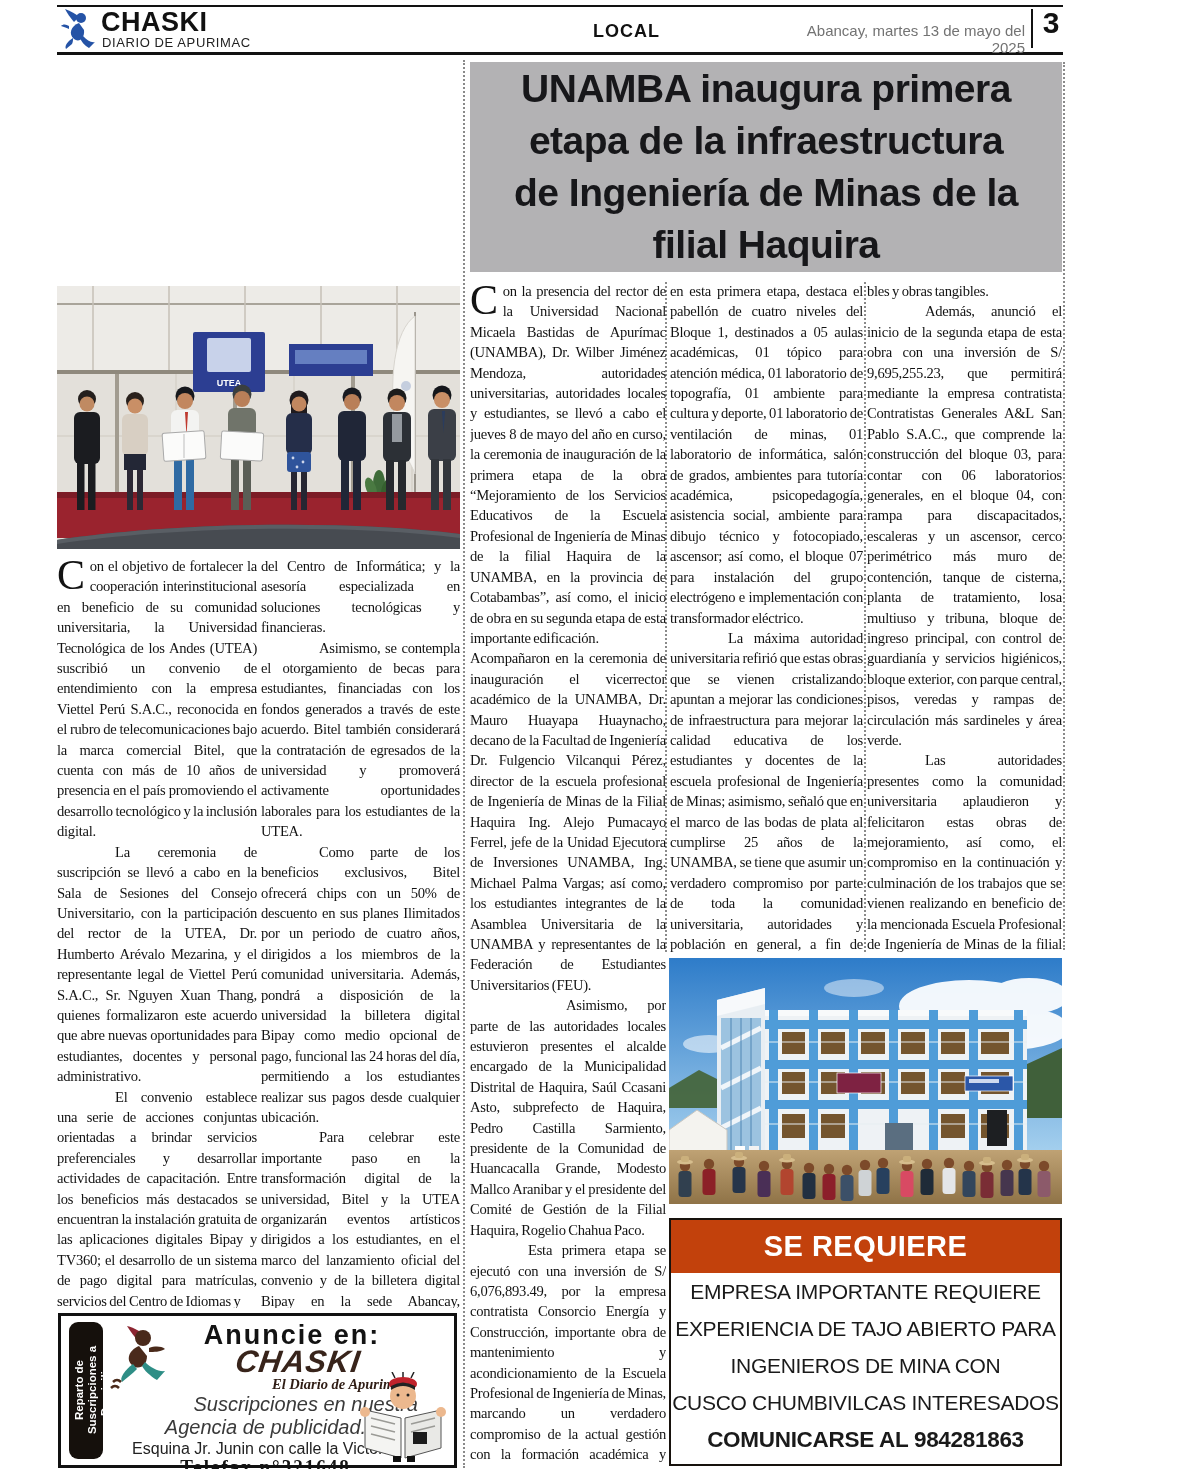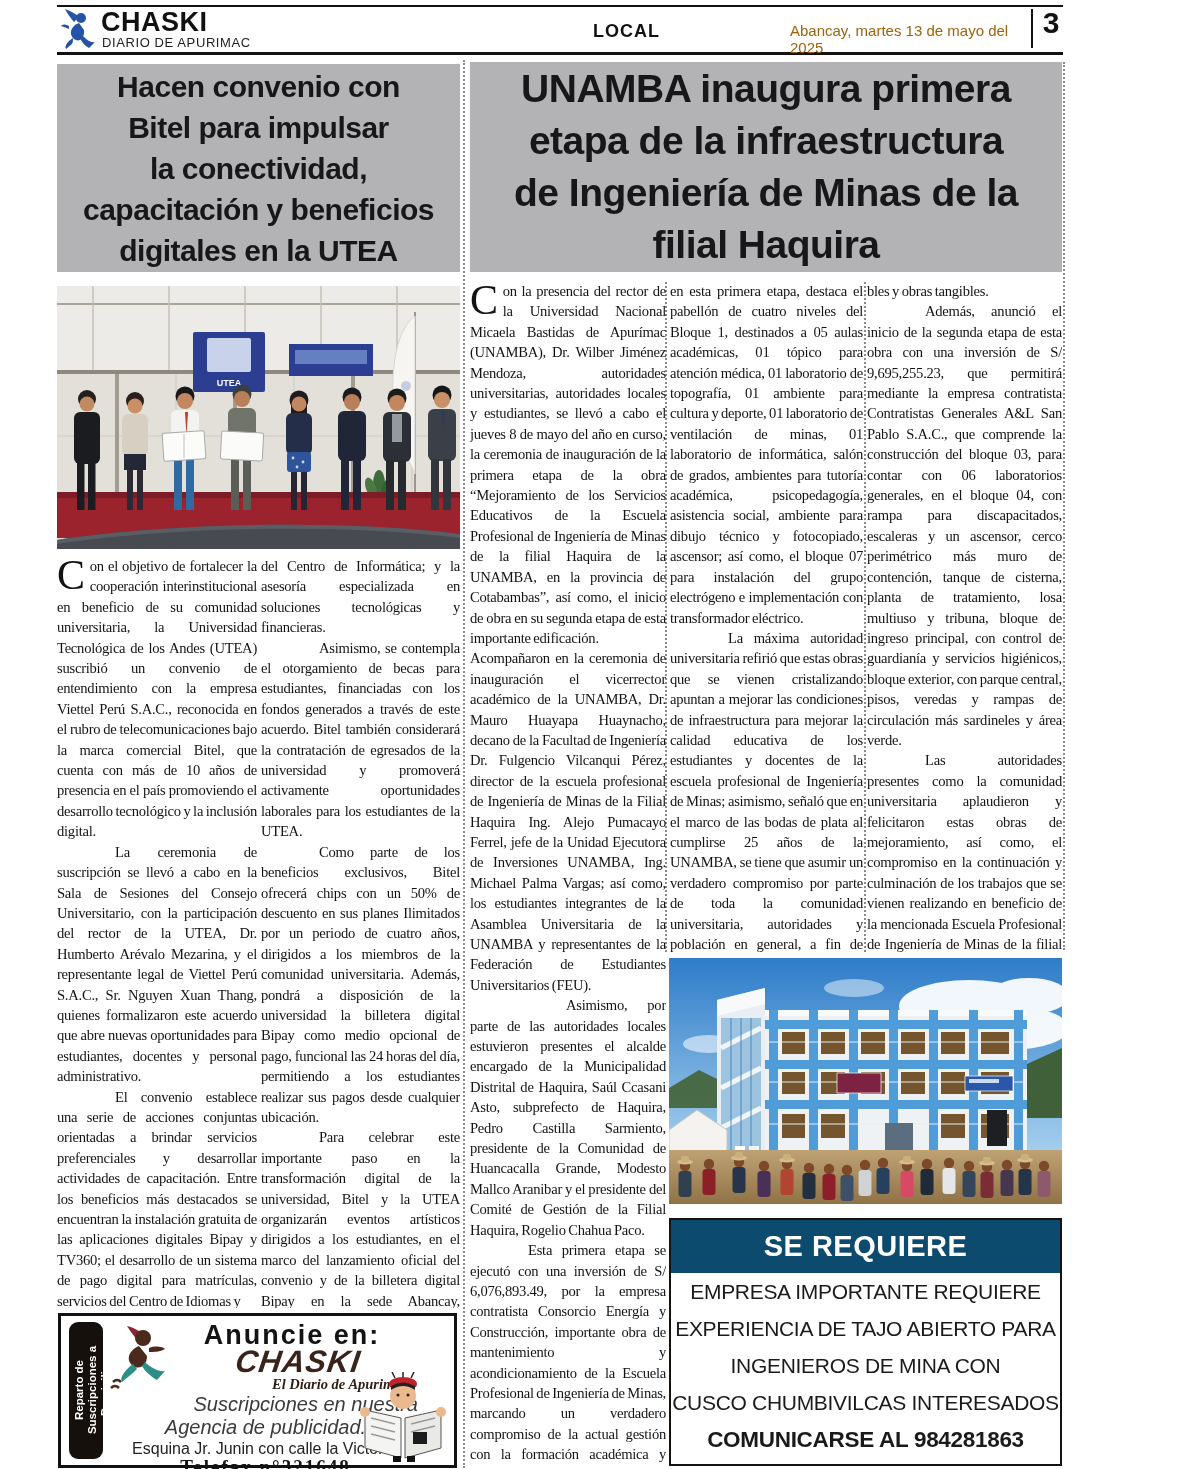--- a/index.html
+++ b/index.html
@@ -5,21 +5,21 @@
   html,body{margin:0;padding:0;background:#ffffff;}
   #page{position:relative;width:1200px;height:1469px;background:#fff;overflow:hidden;
         font-family:"Liberation Sans",sans-serif;color:#141414;}
   .abs{position:absolute;}
   
   .rule{position:absolute;background:#121212;}
   .vdots{position:absolute;border-left:2px dotted #8a8a8a;width:0;}
   #mast-title{left:101px;top:7px;font-weight:bold;font-size:27px;letter-spacing:.5px;color:#111;}
   #mast-sub{left:102px;top:35px;font-size:13px;letter-spacing:.6px;color:#222;}
   #mast-section{left:500px;top:21px;width:160px;text-align:right;font-weight:bold;font-size:18px;letter-spacing:1px;color:#111;}
-  #mast-date{left:790px;top:22px;width:235px;text-align:left;font-size:15px;color:#a16207;}
+  #mast-date{left:790px;top:22px;width:235px;text-align:right;font-size:15px;color:#737373;}
   #mast-bar{left:1031px;top:9px;width:2px;height:39px;background:#111;}
   #mast-page{left:1035px;top:6px;width:32px;text-align:center;font-weight:bold;font-size:30px;color:#111;}
   
   .headline{background:#b3b2b4;color:#17171a;font-family:"Liberation Sans",sans-serif;font-weight:bold;
             text-align:center;display:flex;align-items:center;justify-content:center;white-space:pre-line;}
   #bitel-head{left:57px;top:64px;width:403px;height:208px;font-size:30px;line-height:41px;letter-spacing:-.5px;}
   #un-head{left:470px;top:62px;width:592px;height:210px;font-size:39px;line-height:52px;letter-spacing:-.5px;}
   
   .col{position:absolute;overflow:hidden;}
   .col p{font-family:"Liberation Serif",serif;font-size:14.6px;line-height:20.4px;letter-spacing:-.25px;
@@ -29,21 +29,21 @@
   .dropcap{float:left;font-family:"Liberation Serif",serif;font-size:42px;line-height:34px;padding:2px 5px 0 0;color:#131313;}
   #bitel-col1{left:57px;top:556px;width:200px;height:752px;}
   #bitel-col2{left:261px;top:556px;width:199px;height:752px;}
   #un-col1{left:470px;top:281px;width:196px;height:1186px;}
   #un-col2{left:670px;top:281px;width:193px;height:673px;}
   #un-col3{left:867px;top:281px;width:195px;height:673px;}
   
   .photo{position:absolute;overflow:hidden;}
   
   #ad-req{left:669px;top:1218px;width:393px;height:248px;border:2px solid #17120d;box-sizing:border-box;background:#fff;}
-  #ad-req .bar{height:53px;background:#0c4a6e;color:#fff;display:flex;align-items:center;justify-content:center;
+  #ad-req .bar{height:53px;background:#c2410c;color:#fff;display:flex;align-items:center;justify-content:center;
                font-weight:bold;font-size:29px;letter-spacing:.5px;}
   #ad-req .bodyl{ text-align:center;font-size:21px;line-height:37px;color:#1a1a1a;letter-spacing:-.3px;}
   #ad-req .phone{font-weight:bold;font-size:22.5px;}
   #ad-req .pad{padding-top:0;}
   
   #ad-chaski{left:58px;top:1313px;width:399px;height:155px;border:3px solid #111;box-sizing:border-box;background:#fff;}
   #ad-chaski .in{position:relative;width:100%;height:100%;}
   .badge{position:absolute;left:8px;top:6px;width:34px;height:137px;background:#15100c;border-radius:9px;}
   .badge>div{position:absolute;width:137px;height:34px;left:-51px;top:51px;transform:rotate(-90deg);
              color:#fff;font-weight:bold;font-size:11.5px;line-height:13px;text-align:center;padding-top:3px;box-sizing:border-box;}
@@ -81,25 +81,20 @@
   <div class="abs" id="mast-section">LOCAL</div>
   <div class="abs" id="mast-date">Abancay, martes 13 de mayo del 2025</div>
   <div class="abs" id="mast-bar"></div>
   <div class="abs" id="mast-page">3</div>
 
   <div class="vdots" style="left:463px;top:60px;height:1408px;"></div>
   <div class="vdots" style="left:665px;top:282px;height:670px;"></div>
   <div class="vdots" style="left:864px;top:282px;height:670px;"></div>
   <div class="vdots" style="left:1063px;top:62px;height:888px;"></div>
 
-  <div class="abs headline" id="bitel-head">Hacen convenio con
-Bitel para impulsar
-la conectividad,
-capacitación y beneficios
-digitales en la UTEA</div>
 
   <div class="photo" style="left:57px;top:286px;width:407px;height:263px;" title="Autoridades de la UTEA y Viettel Perú firman convenio">
     <svg width="403" height="263" viewBox="0 0 403 263">
       <rect width="403" height="263" fill="#e3e0da"></rect>
       <rect width="403" height="86" fill="#edebe7"></rect>
       <line x1="0" y1="18" x2="403" y2="18" stroke="#a9a49a" stroke-width="2"></line>
       <g stroke="#c6c1b7" stroke-width="1.5">
         <line x1="36" y1="0" x2="36" y2="86"></line>
           <line x1="112" y1="0" x2="112" y2="86"></line>
         <line x1="188" y1="0" x2="188" y2="86"></line>

